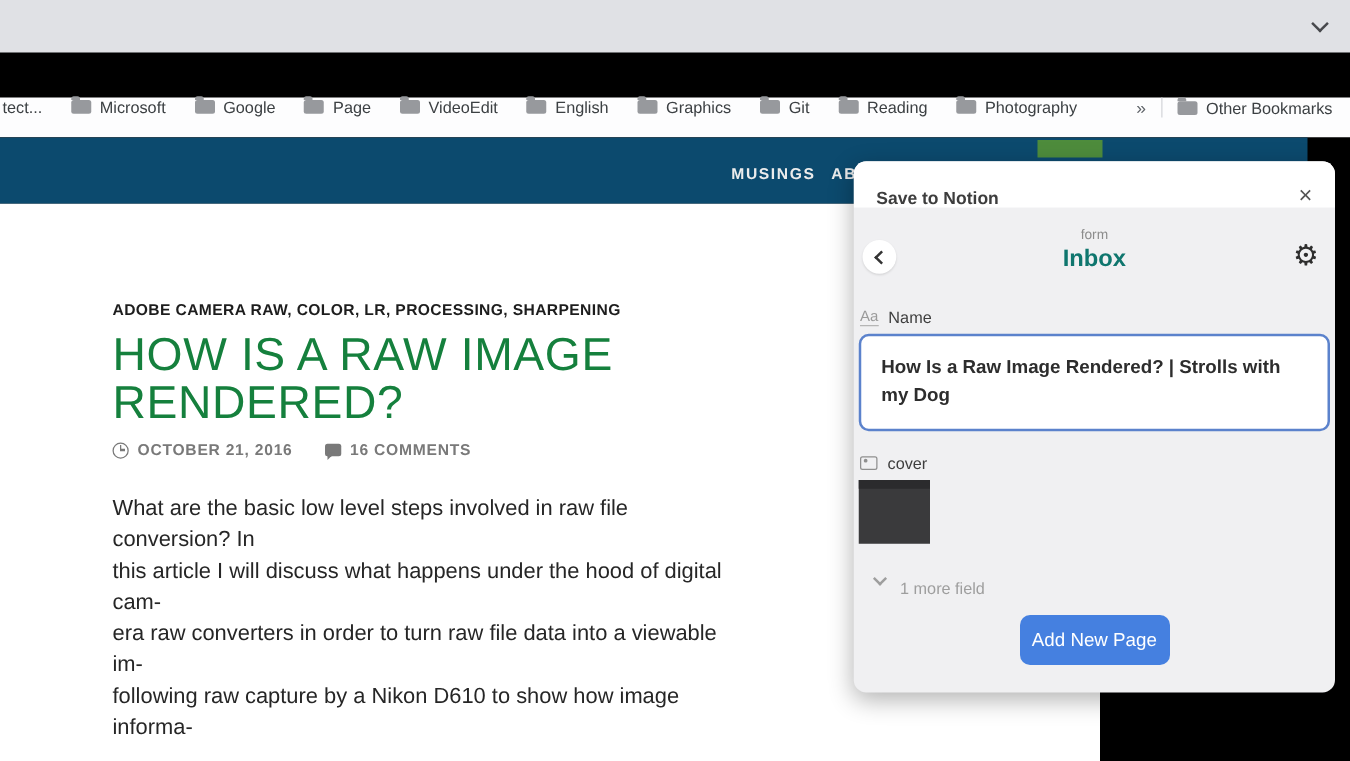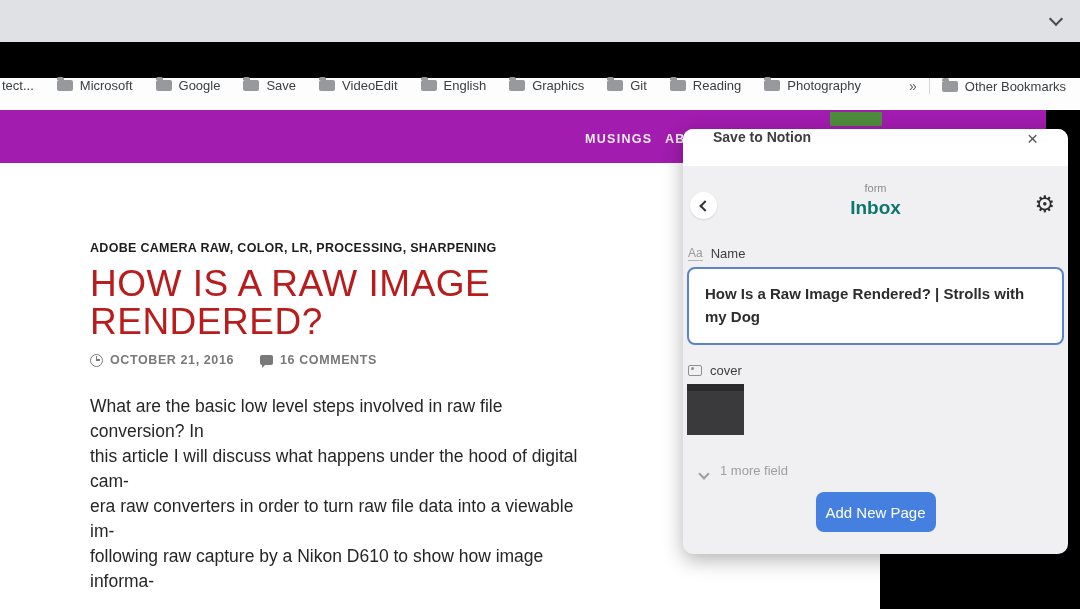--- a/index.html
+++ b/index.html
@@ -48,62 +48,62 @@
   .bm { display:flex; align-items:center; gap:7px; cursor:pointer; white-space:nowrap; }
   .folder-icon { width:16px; height:11px; background:#97999d; border-radius:2px; position:relative; flex:0 0 auto; }
   .folder-icon::before { content:""; position:absolute; left:0; top:-3px; width:7px; height:3px; background:#97999d; border-radius:2px 2px 0 0; }
   .bm-left { display:flex; align-items:center; gap:23px; padding-left:2px; }
   .bm-right { position:absolute; right:14px; display:flex; align-items:center; gap:12px; }
   .bm-divider { width:1px; height:16px; background:#d4d5d9; }
   .overflow-glyph { color:#5f6368; font-size:14px; cursor:pointer; }
 
   
   .webpage { position:absolute; left:0; top:110px; width:1080px; height:499px; background:#000; }
-  .navband { position:absolute; left:0; top:0; width:1046px; height:53px; background:#a21caf; }
+  .navband { position:absolute; left:0; top:0; width:1046px; height:53px; background:#0c4a6e; }
   .nav-link { position:absolute; top:22px; font-size:12.5px; font-weight:600; letter-spacing:1.3px; color:#ececec; cursor:pointer; }
   .nav-musings { left:585px; } .nav-about { left:665px; }
   .green-bar { position:absolute; left:830px; top:2px; width:52px; height:14px; background:#4e8c3c; }
   .pagebody { position:absolute; left:0; top:53px; width:880px; height:446px; background:#fff; }
 
   .article { position:absolute; left:90px; top:78px; width:500px; }
   .cat-line { font-size:12.5px; font-weight:800; letter-spacing:.3px; color:#1d1d1d; }
-  .post-title { margin-top:10px; font-size:37px; font-weight:300; color:#b91c1c; line-height:38px; letter-spacing:.5px; }
+  .post-title { margin-top:10px; font-size:37px; font-weight:300; color:#15803d; line-height:38px; letter-spacing:.5px; }
   .meta-row { margin-top:12px; display:flex; align-items:center; gap:26px; font-size:12.5px; font-weight:700; letter-spacing:.6px; color:#797979; }
   .meta-item { display:flex; align-items:center; gap:7px; }
   .clock-icon { width:13px; height:13px; border:1.6px solid #797979; border-radius:50%; position:relative; }
   .clock-icon::before { content:""; position:absolute; left:4.6px; top:1.5px; width:1.5px; height:4px; background:#797979; }
   .clock-icon::after { content:""; position:absolute; left:5px; top:4.5px; width:3.5px; height:1.5px; background:#797979; }
   .bubble-icon { width:13px; height:10px; background:#797979; border-radius:2px; position:relative; }
   .bubble-icon::after { content:""; position:absolute; left:2px; bottom:-3px; border:3px solid transparent; border-top-color:#797979; border-left-color:#797979; }
   .post-body { margin-top:27px; font-size:17.5px; line-height:25px; color:#262626; }
   .post-body span { display:block; }
 
   
   .notion-popup { position:absolute; left:683px; top:129px; width:385px; height:425px; border-radius:10px;
     background:#f0f0f2; box-shadow:0 6px 20px rgba(0,0,0,.3); z-index:10; overflow:hidden; }
-  .np-header { height:37px; background:#fff; display:flex; align-items:flex-start; padding:0 30px; }
+  .np-header { height:37px; background:#fff; display:flex; align-items:flex-end; padding:0 18px; }
   .np-title { font-size:14px; font-weight:600; color:#3d3d3d; }
   .np-close { margin-left:auto; font-size:19px; color:#555; cursor:pointer; line-height:19px; }
   .np-topbar { position:relative; height:62px; }
   .np-back { position:absolute; left:7px; top:26px; width:27px; height:27px; border-radius:50%; background:#fff;
     display:flex; align-items:center; justify-content:center; cursor:pointer; box-shadow:0 1px 2px rgba(0,0,0,.12); }
   .np-back-chev { width:8px; height:8px; border-left:2.2px solid #333; border-bottom:2.2px solid #333; transform:rotate(45deg); margin-left:3px; }
   .np-center { position:absolute; left:0; right:0; top:16px; text-align:center; }
   .np-form-label { font-size:11px; color:#8c8c8c; }
   .np-destination { margin-top:3px; font-size:19px; font-weight:700; color:#0f766e; }
   .np-gear { position:absolute; right:13px; top:26px; font-size:23px; color:#2e2e2e; line-height:24px; cursor:pointer; }
   .np-field-label { display:flex; align-items:center; gap:8px; margin:18px 0 6px 5px; font-size:13px; color:#3e3e3e; }
   .aa-icon { font-size:12px; color:#9a9a9a; border-bottom:1.5px solid #b5b5b5; line-height:13px; }
   .np-input { margin:0 4px; height:78px; background:#fff; border:2px solid #5b82cc; border-radius:8px;
     padding:13px 16px; font-size:15px; font-weight:600; color:#2d2d2d; line-height:23px; cursor:text; }
   .cover-icon { width:14px; height:11px; border:1.5px solid #8f8f8f; border-radius:2px; position:relative; }
   .cover-icon::before { content:""; position:absolute; left:1.5px; top:1px; width:3px; height:3px; border-radius:50%; background:#8f8f8f; }
   .np-thumb { margin:3px 0 0 4px; width:57px; height:51px; background:#3a3a3c; position:relative; cursor:pointer; }
   .np-thumb::before { content:""; position:absolute; left:0; top:0; width:100%; height:7px; background:#2b2b2d; }
-  .np-more { display:flex; align-items:flex-end; gap:12px; margin:28px 12px 0 17px; color:#9e9e9e; font-size:13px; cursor:pointer; }
+  .np-more { display:flex; align-items:flex-start; gap:12px; margin:28px 12px 0 17px; color:#9e9e9e; font-size:13px; cursor:pointer; }
   .more-chev { width:8px; height:8px; border-right:2px solid #9e9e9e; border-bottom:2px solid #9e9e9e; transform:rotate(45deg); margin-top:-4px; }
   .np-button { display:block; margin:14px auto 0; width:120px; height:40px; border:none; border-radius:8px;
     background:#4580e0; color:#fff; font-size:15px; font-family:"Liberation Sans",sans-serif; cursor:pointer; }
 </style>
 </head>
 <body>
 
 <div class="screen">
 
   <div class="tabstrip">
@@ -119,21 +119,21 @@
       <span class="bm">
           <span class="folder-icon"></span>
           <span>Microsoft</span>
         </span>
       <span class="bm">
           <span class="folder-icon"></span>
           <span>Google</span>
         </span>
       <span class="bm">
           <span class="folder-icon"></span>
-          <span>Save</span>
+          <span>Page</span>
         </span>
       <span class="bm">
           <span class="folder-icon"></span>
           <span>VideoEdit</span>
         </span>
       <span class="bm">
           <span class="folder-icon"></span>
           <span>English</span>
         </span>
       <span class="bm">

